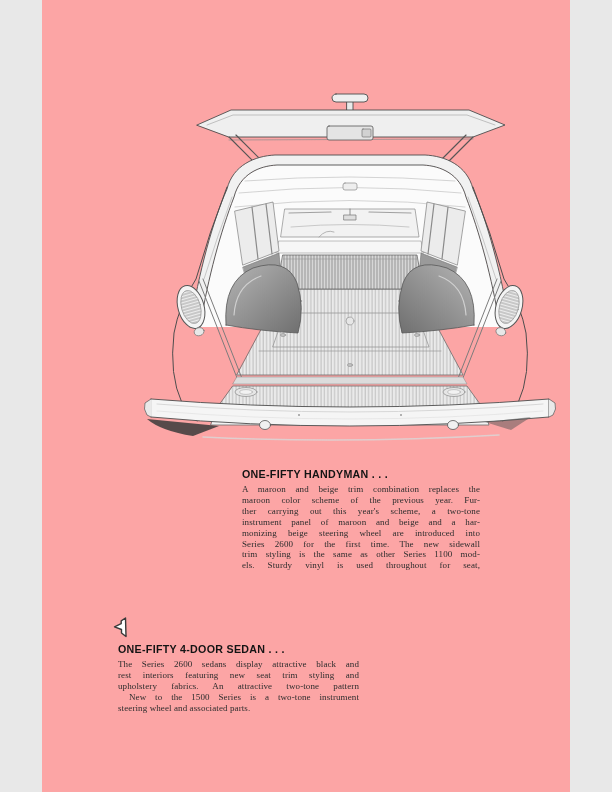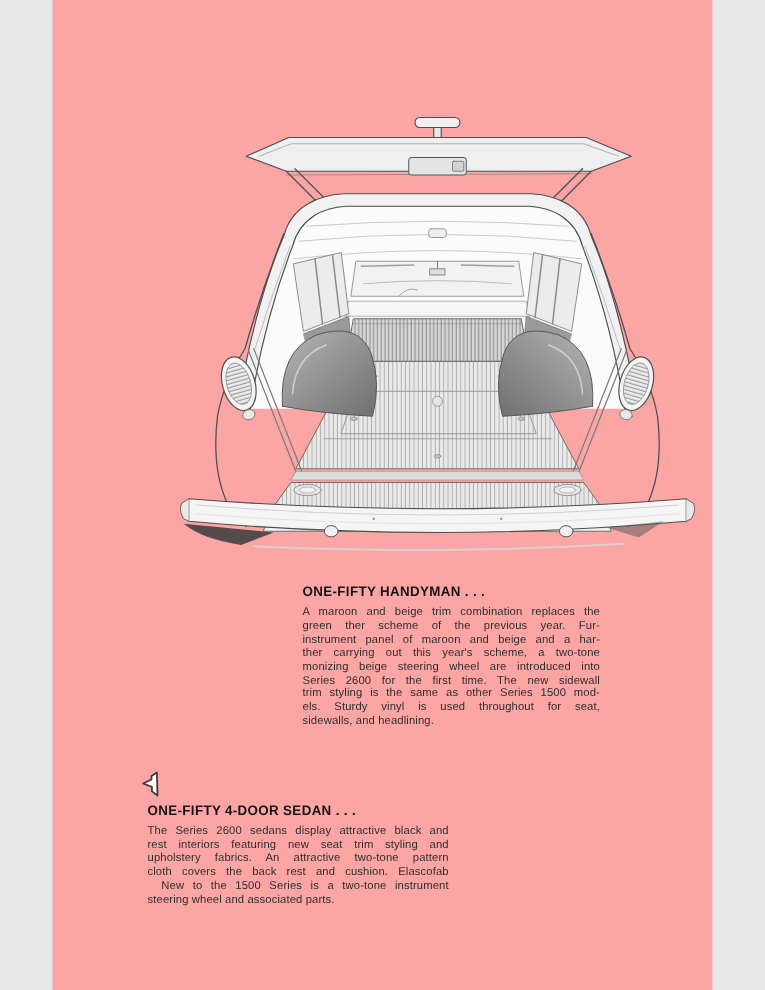--- a/index.html
+++ b/index.html
@@ -16,21 +16,21 @@
   .block-sedan{left:76px;top:643px;width:241px;}
   .text-block h3{
     margin:0 0 3px 0;
     font:bold 11px/13px "Liberation Sans",sans-serif;
     letter-spacing:.3px;color:#141414;
     transform:scaleX(.97);transform-origin:left center;
     white-space:nowrap;
   }
   .para{margin:0;}
   .tline{
-    font-family:Liberation Sans, sans-serif;
+    font-family:Liberation Serif, serif;
     font-size:9px;line-height:10.9px;color:#2d2d2d;
     letter-spacing:.1px;
     text-align:justify;text-align-last:justify;
     -moz-text-align-last:justify;
   }
   .tline-last{text-align-last:left;-moz-text-align-last:left;}
   .tline-indent{text-indent:11px;}
   .arrow-marker{position:absolute;left:70px;top:616px;width:17px;height:23px;}
   .page-number{
     position:absolute;left:552px;top:735px;
@@ -211,44 +211,42 @@
           <path d="M70,352 Q217,359 366,350" stroke="#d8d8d8" stroke-width="1.6" fill="none" opacity="0.8"></path>
         </g>
       </g>
     </svg>
   </figure>
 
   <section class="text-block block-handyman">
     <h3>ONE-FIFTY HANDYMAN . . .</h3>
     <div class="para">
         <div class="tline">A maroon and beige trim combination replaces the</div>
-        <div class="tline">green ther scheme of the previous year. Fur-</div>
+        <div class="tline">maroon color scheme of the previous year. Fur-</div>
+        <div class="tline">ther carrying out this year's scheme, a two-tone</div>
         <div class="tline">instrument panel of maroon and beige and a har-</div>
-        <div class="tline">ther carrying out this year's scheme, a two-tone</div>
         <div class="tline">monizing beige steering wheel are introduced into</div>
         <div class="tline">Series 2600 for the first time. The new sidewall</div>
-        <div class="tline">trim styling is the same as other Series 1500 mod-</div>
+        <div class="tline">trim styling is the same as other Series 1100 mod-</div>
         <div class="tline">els. Sturdy vinyl is used throughout for seat,</div>
-        <div class="tline tline-last">sidewalls, and headlining.</div>
       </div>
   </section>
 
   <div class="arrow-marker">
     <svg width="17" height="23" viewBox="0 0 17 23" xmlns="http://www.w3.org/2000/svg">
       <polygon points="13.5,2 14,20.5 9.5,17 9.5,13.5 2.5,10.8 9.2,7.6 9.2,4.8" fill="#ffffff" stroke="#3a3a3a" stroke-width="1.4" stroke-linejoin="round"></polygon>
     </svg>
   </div>
 
   <section class="text-block block-sedan">
     <h3>ONE-FIFTY 4-DOOR SEDAN . . .</h3>
     <div class="para">
         <div class="tline">The Series 2600 sedans display attractive black and</div>
         <div class="tline">rest interiors featuring new seat trim styling and</div>
         <div class="tline">upholstery fabrics. An attractive two-tone pattern</div>
-        <div class="tline">cloth covers the back rest and cushion. Elascofab</div>
       </div>
     <div class="para">
         <div class="tline tline-indent">New to the 1500 Series is a two-tone instrument</div>
         <div class="tline tline-last">steering wheel and associated parts.</div>
       </div>
   </section>
 
   <div class="page-number">29</div>
 
 </div>

